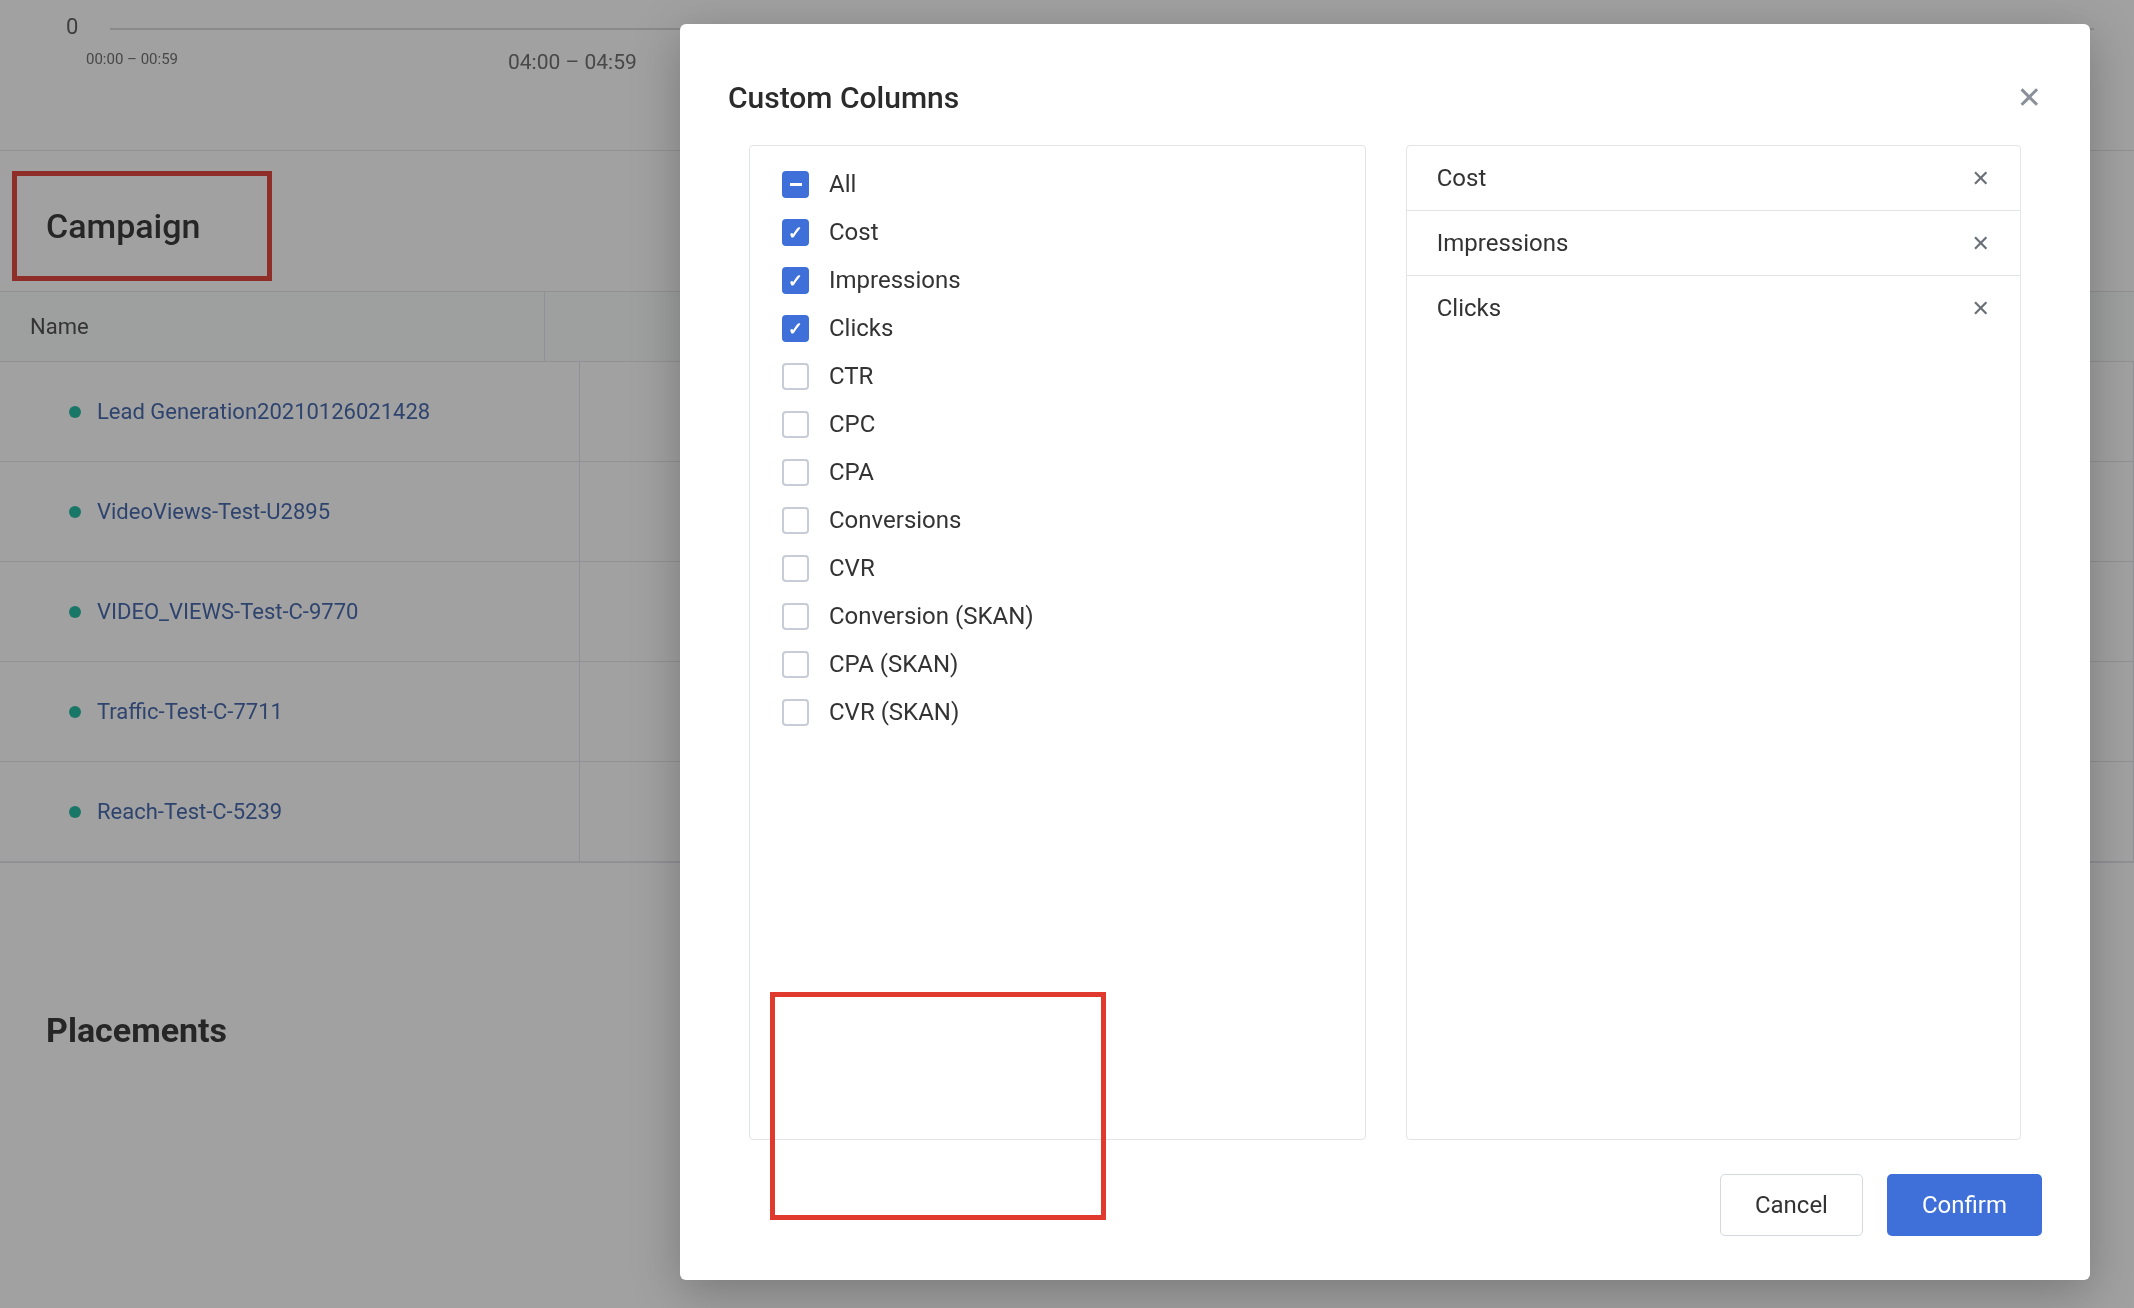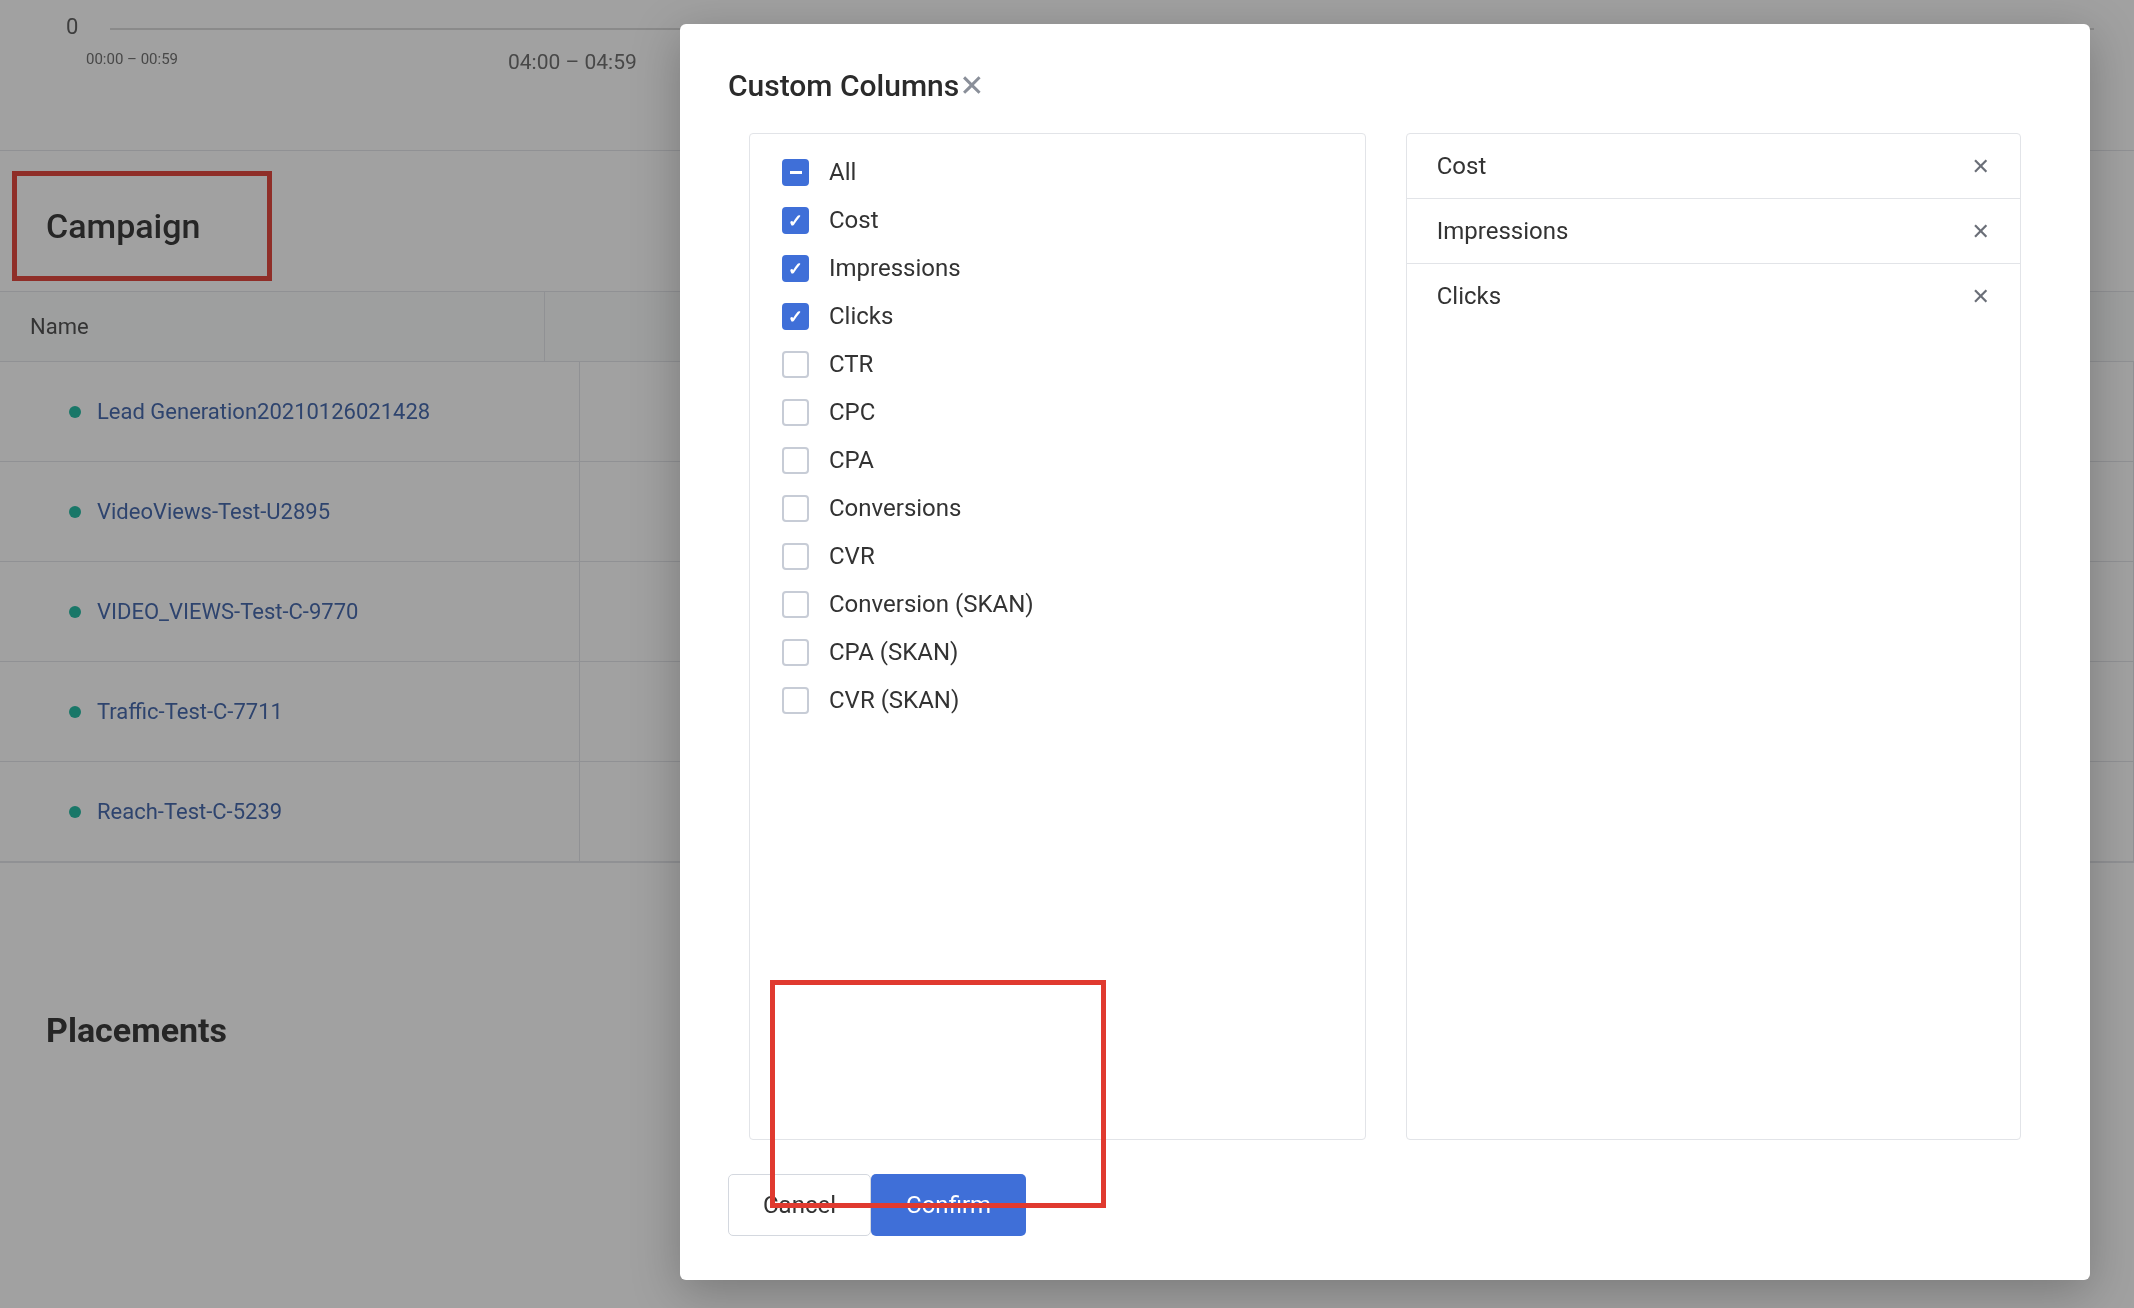--- a/index.html
+++ b/index.html
@@ -159,21 +159,23 @@
     height: 1256px;
     background: #fff;
     border-radius: 6px;
     box-shadow: 0 12px 48px rgba(0,0,0,0.25);
     display: flex;
     flex-direction: column;
   }
   .modal-header {
     padding: 44px 48px 30px;
     display: flex;
-    align-items: center;
+    justify-content: space-between;
+    align-items: center;
+    margin-top: 12px;
   }
   .modal-header .title {
     font-size: 30px;
     font-weight: 500;
     color: #2b2b2b;
   }
   .close-x {
     font-size: 30px;
     color: #8a8f99;
     cursor: pointer;
@@ -257,20 +259,22 @@
   }
   .sel-row:last-of-type { border-bottom: none; }
   .sel-row .remove {
     font-size: 22px;
     color: #6b6f78;
     cursor: pointer;
   }
 
   .modal-footer {
     display: flex;
+    justify-content: flex-end;
+    gap: 24px;
     padding: 34px 48px 44px;
   }
   .btn {
     padding: 16px 34px;
     font-size: 24px;
     border-radius: 5px;
     cursor: pointer;
     border: 1px solid transparent;
   }
   .btn.secondary {

